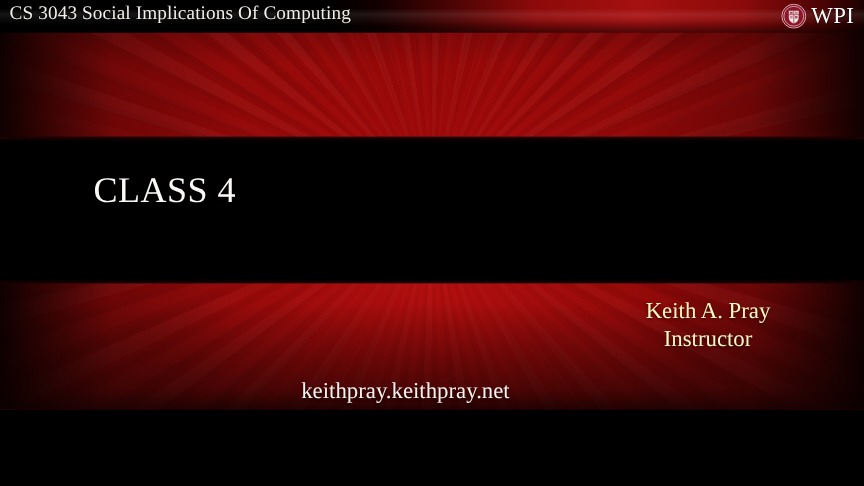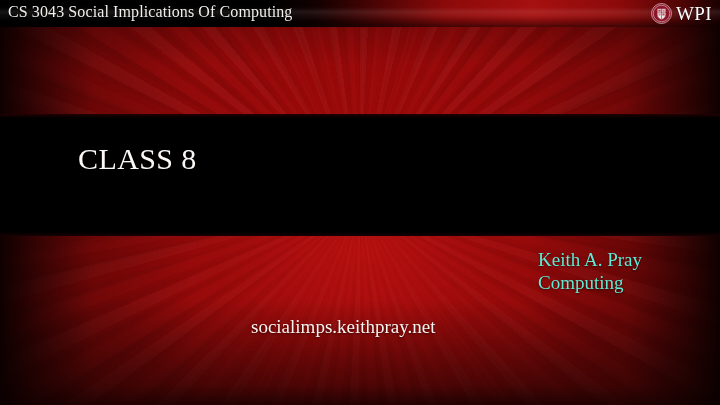--- a/index.html
+++ b/index.html
@@ -5,21 +5,21 @@
   * { margin:0; padding:0; box-sizing:border-box; }
   html, body {
     width:720px; height:405px;
     background:#000;
     font-family:"Liberation Serif", "DejaVu Serif", serif;
     overflow:hidden;
   }
 
   .slide {
     position:relative;
-    width:720px; height:405px;
+    width:720px; height:341px;
     overflow:hidden;
     background:#7d0505;
   }
 
   
   .bg-base {
     position:absolute; inset:0;
     background:#9c0808;
   }
   
@@ -150,22 +150,22 @@
     font-size:30px;
     line-height:1.12;
     letter-spacing:0.4px;
     z-index:2;
   }
   .slide-title .l2 { display:block; }
 
   
   .byline {
     position:absolute; right:78px; top:248px;
-    text-align:left;
-    color:#5eead4;
+    text-align:center;
+    color:#fef9c3;
     font-size:19px;
     line-height:1.22;
     z-index:5;
     text-shadow:0 1px 2px rgba(0,0,0,0.55);
   }
   .byline span { display:block; }
 
   .site-url {
     position:absolute; left:251px; top:316px;
     color:#f7f3f0;
@@ -205,24 +205,24 @@
         </svg>
       </div>
       <div class="logo-wordmark">WPI</div>
     </div>
   </div>
 
   <div class="title-band">
     <div class="title-band-top"></div>
     <div class="title-band-bot"></div>
     <div class="slide-title">
-      <span class="l1">CLASS 8</span>
+      <span class="l1">CLASS 4</span>
     </div>
   </div>
 
   <div class="byline">
     <span>Keith A. Pray</span>
-    <span>Computing</span>
+    <span>Instructor</span>
   </div>
 
-  <div class="site-url">socialimps.keithpray.net</div>
+  <div class="site-url">keithpray.keithpray.net</div>
 
 </div>
 
 </body></html>

